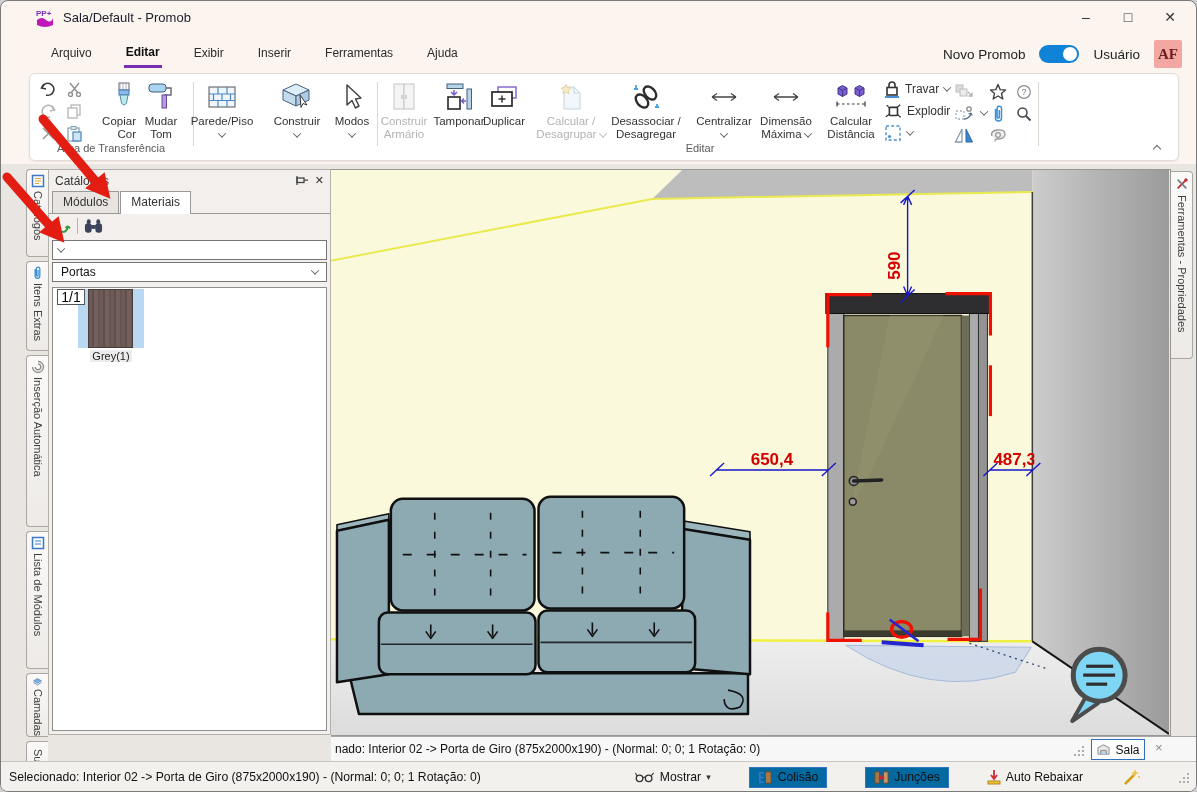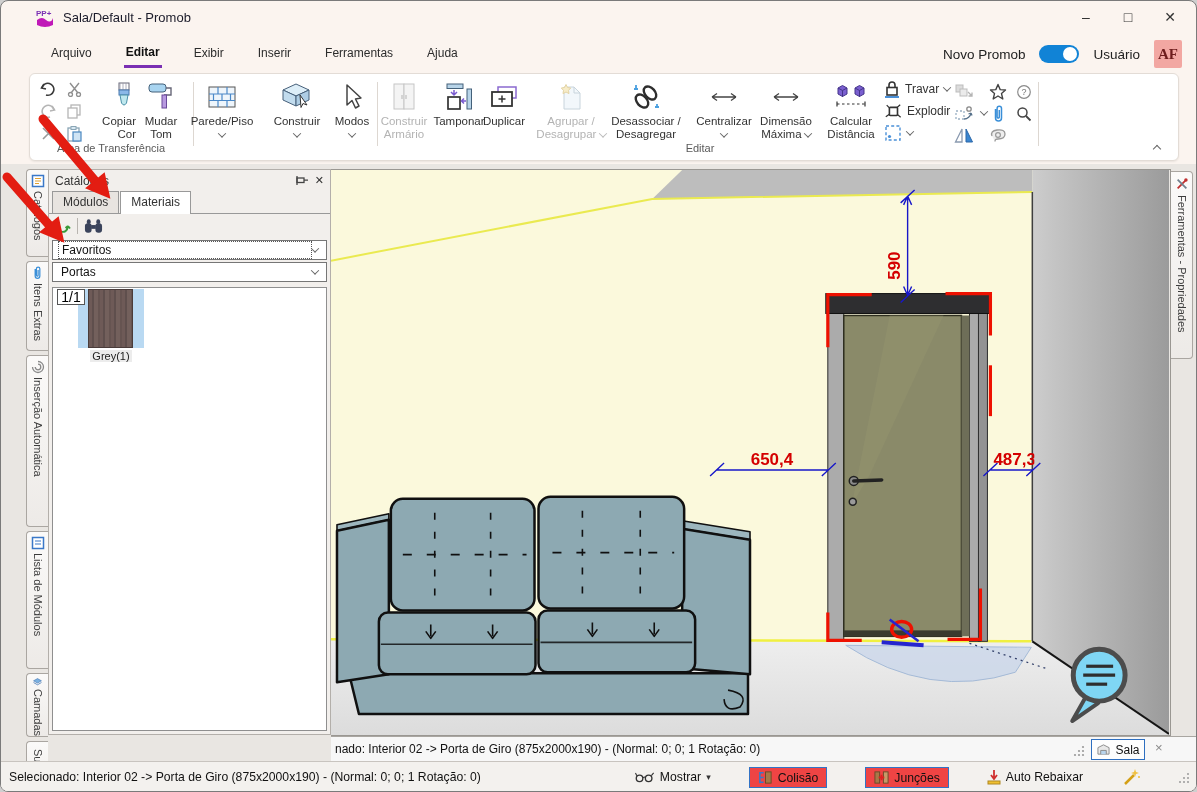--- a/index.html
+++ b/index.html
@@ -101,21 +101,21 @@
   .roomtab { position:absolute; left:760px; top:2px; width:54px; height:21px; border:1px solid #2e6fc0;
              background:#fdfdfd; display:flex; align-items:center; justify-content:center;
              gap:4px; font-size:12px; color:#111; }
   .roomclose { position:absolute; left:824px; top:3px; font-size:13px; color:#8a8a8a; }
 
   
   .statusbar { left:0; top:760px; width:1197px; height:31px; background:#f3f1ee;
                border-top:1px solid #c8c4bf; display:flex; align-items:center;
                font-size:12.2px; color:#111; padding:0 8px;gap:28px; }
   .statusbar .sel { flex:1; white-space:nowrap; overflow:hidden; }
-  .sbtn { display:flex; align-items:flex-end; gap:5px; border:1px solid #3273c5; background:#ef4444;
+  .sbtn { display:flex; align-items:center; gap:5px; border:1px solid #3273c5; background:#0369a1;
           padding:2px 8px; margin-left:10px; }
   .sitem { display:flex; align-items:center; gap:5px; margin-left:10px; }
 
   .arrows { left:0; top:0; width:1197px; height:792px; pointer-events:none; z-index:50; }
 </style>
 </head>
 <body>
 
 <div class="window">
 
@@ -290,21 +290,21 @@
     </div>
 
     <div class="rbtn dis" style="left:502px;width:78px;">
       <span class="ic">
         <svg width="26" height="28" viewBox="0 0 26 28">
             <path d="M6,4 h10 l6,6 v16 h-16 Z" fill="#f2f7fb" stroke="#c8d4dc"></path>
             <path d="M16,4 v6 h6" fill="none" stroke="#c8d4dc"></path>
             <path d="M8,1.5 l1.5,3 3.2,.5 -2.2,2.4 .5,3.2 -3,-1.6 -3,1.6 .5,-3.2 -2.2,-2.4 3.2,-.5 Z" fill="#f7ecc8" stroke="#e4d4a4"></path>
           </svg>
       </span>
-      <span class="l">Agrupar /</span>
+      <span class="l">Calcular /</span>
       <span class="l"><span>Desagrupar</span> <span class="chev"></span></span>
     </div>
 
     <div class="rbtn" style="left:572px;width:88px;">
       <span class="ic">
         <svg width="30" height="30" viewBox="0 0 30 30">
             <ellipse cx="11" cy="19" rx="5" ry="7.5" transform="rotate(-42 11 19)" fill="none" stroke="#2e2e2e" stroke-width="2.4"></ellipse>
             <ellipse cx="19" cy="11" rx="5" ry="7.5" transform="rotate(-42 19 11)" fill="none" stroke="#2e2e2e" stroke-width="2.4"></ellipse>
             <path d="M3,7 h4 M5,3 v4 M24,25 h4 M26,22 v4" stroke="#4aa0e0" stroke-width="1.8"></path>
           </svg>
@@ -506,21 +506,20 @@
       <span class="sep"></span>
       <svg width="19" height="16" viewBox="0 0 20 16">
           <rect x="1" y="5" width="7" height="10" rx="3" fill="#3b445c"></rect>
           <rect x="12" y="5" width="7" height="10" rx="3" fill="#3b445c"></rect>
           <rect x="7.5" y="7" width="5" height="4" fill="#3b445c"></rect>
           <rect x="3" y="1" width="4" height="5" rx="2" fill="#3b445c"></rect>
           <rect x="13" y="1" width="4" height="5" rx="2" fill="#3b445c"></rect>
         </svg>
     </div>
     <div class="combo focus">
-      <span class="cv">Favoritos</span>
       <span class="chev"></span>
     </div>
     <div class="combo">
       <span class="cv">Portas</span>
       <span class="chev"></span>
     </div>
     <div class="plist">
       <span class="pagebadge">1/1</span>
       <div class="thumbsel">
         <div class="wood"></div>

